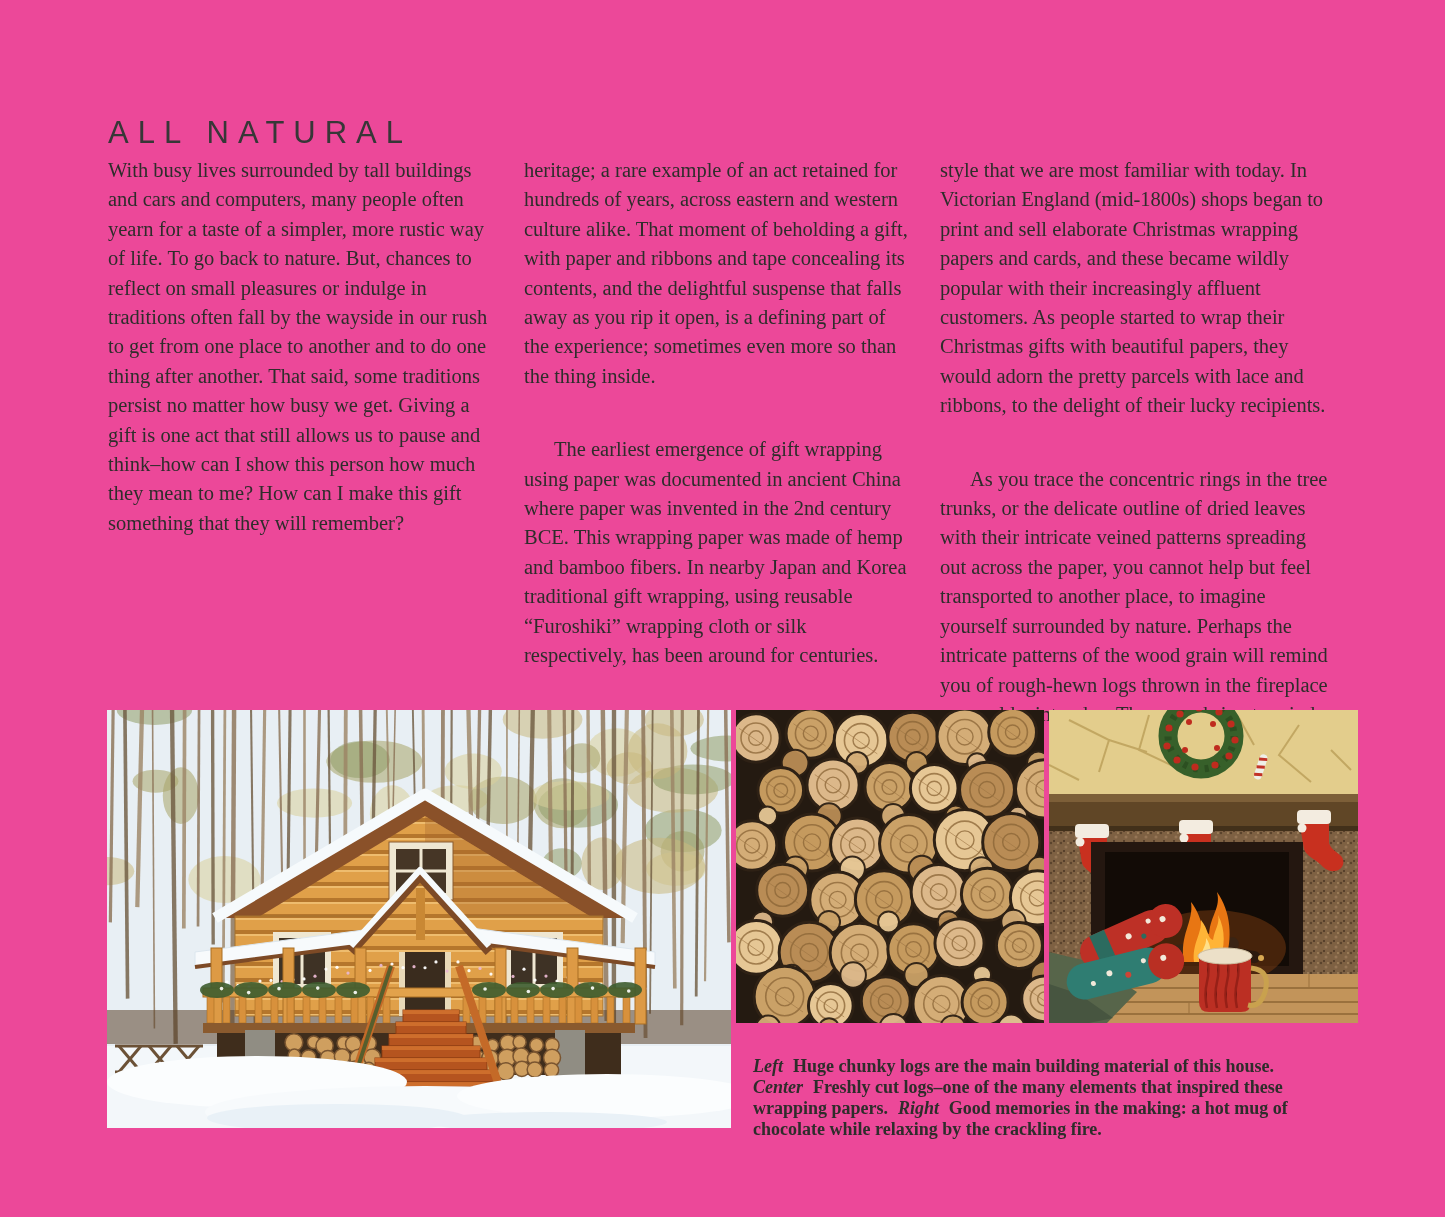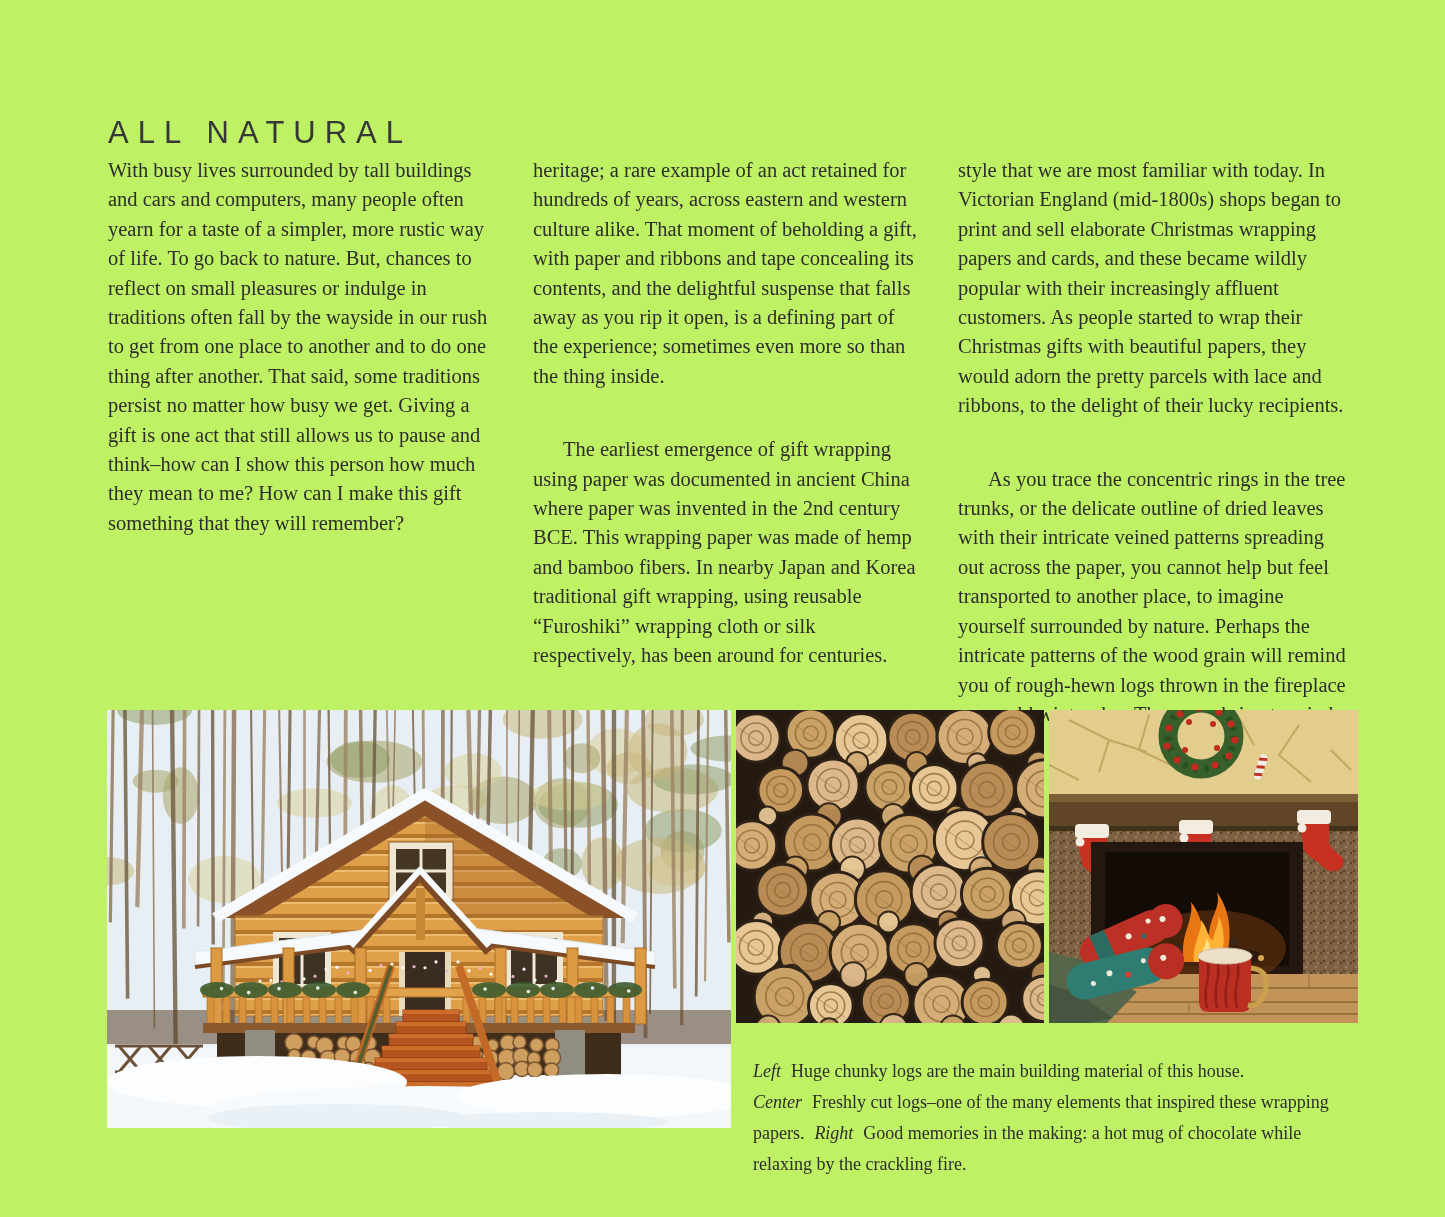--- a/index.html
+++ b/index.html
@@ -1,29 +1,29 @@
 <!DOCTYPE html>
 <html><head>
 <meta charset="utf-8">
 <style>
   html,body{margin:0;padding:0;background:#ffffff;}
-  .page{position:relative;width:1445px;height:1217px;background:#bef264;overflow:hidden;
+  .page{position:relative;width:1445px;height:1217px;background:#ec4899;overflow:hidden;
         font-family:"Liberation Serif", serif;color:#2e2d2b;}
   .page-title{position:absolute;left:108px;top:94px;
         font-family:"Liberation Sans", sans-serif;font-weight:400;
         font-size:31px;letter-spacing:9px;color:#373737;white-space:nowrap;}
-  .columns{position:absolute;left:108px;top:156px;width:1248px;display:flex;gap:35px;}
+  .columns{position:absolute;left:108px;top:156px;width:1248px;display:flex;gap:26px;}
   .col{width:390px;flex:0 0 390px;}
   .para{margin:0;font-size:20.5px;line-height:29.4px;text-align:left;}
   .para.indent{text-indent:30px;margin-top:44px;}
   .photo-strip{position:absolute;left:107px;top:710px;display:flex;gap:5px;align-items:flex-start;}
   .photo{display:block;overflow:hidden;background:#ddd;}
   .photo svg{display:block;}
   .caption{position:absolute;left:753px;top:1038px;width:600px;
-        font-size:18px;line-height:31px;color:#2e2d2b;}
+        font-size:18px;line-height:21px;color:#2e2d2b;font-weight:bold;}
   .cap-label{font-style:italic;margin-right:0.55em;}
   .cap-seg{margin-right:0.30em;}
 </style>
 </head>
 <body>
 
 <div class="page">
 
   <h1 class="page-title">ALL NATURAL</h1>
 

